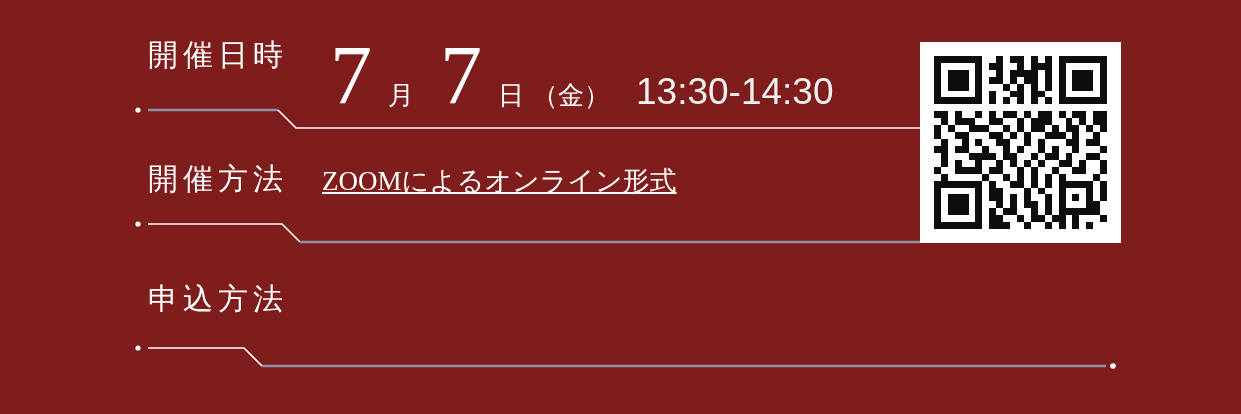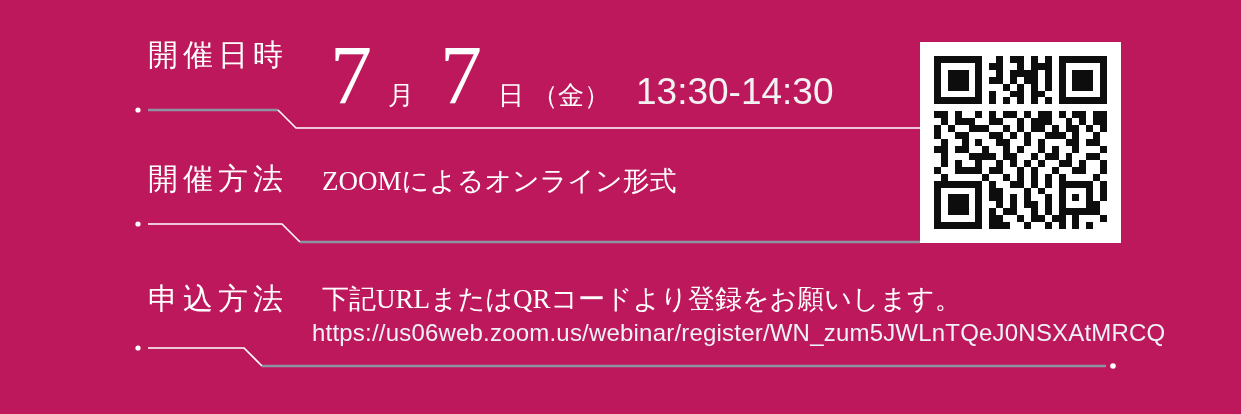--- a/index.html
+++ b/index.html
@@ -4,21 +4,21 @@
 <style>
   html, body {
     margin: 0;
     padding: 0;
     background: #041733;
   }
   .banner {
     position: relative;
     width: 1241px;
     height: 414px;
-    background: #be185d;
+    background: #7f1d1d;
     overflow: hidden;
     font-family: "Liberation Serif", "DejaVu Serif", serif;
     color: #ffffff;
   }
 
   
   .row {
     position: absolute;
     left: 0;
     width: 1241px;
@@ -151,41 +151,37 @@
         <path d="M18 12 L148 12" stroke="#8e93a3" stroke-width="2.4" fill="none"></path>
         <path d="M148 12 L166 30 L790 30" stroke="#ffffff" stroke-width="1.6" fill="none"></path>
       </svg>
     </div>
   </div>
 
   <div class="row row-2">
 
     <div class="row-label">開催方法</div>
 
-    <div class="content-block" style="top:6px;">
+    <div class="content-block" style="top:6px;text-decoration:underline;">
       <div class="line-main">ZOOMによるオンライン形式</div>
     </div>
 
     <div class="divider" style="top:52px;">
       <svg width="1000" height="34" viewBox="0 0 1000 34">
         <circle cx="8" cy="12" r="2.6" fill="#ffffff"></circle>
         <path d="M18 12 L152 12 L170 30" stroke="#ffffff" stroke-width="1.6" fill="none"></path>
         <path d="M170 30 L790 30" stroke="#8e93a3" stroke-width="2.4" fill="none"></path>
       </svg>
     </div>
   </div>
 
   <div class="row row-3">
 
     <div class="row-label">申込方法</div>
 
-    <div class="content-block" style="top:4px;">
-      <div class="line-main">下記URLまたはQRコードより登録をお願いします。</div>
-      <div class="url-line">https://us06web.zoom.us/webinar/register/WN_zum5JWLnTQeJ0NSXAtMRCQ</div>
-    </div>
 
     <div class="divider" style="top:56px;">
       <svg width="1010" height="34" viewBox="0 0 1010 34">
         <circle cx="8" cy="12" r="2.6" fill="#ffffff"></circle>
         <path d="M18 12 L114 12 L132 30" stroke="#ffffff" stroke-width="1.6" fill="none"></path>
         <path d="M132 30 L976 30" stroke="#8e93a3" stroke-width="2.4" fill="none"></path>
         <circle cx="983" cy="30" r="2.8" fill="#ffffff"></circle>
       </svg>
     </div>
   </div>

